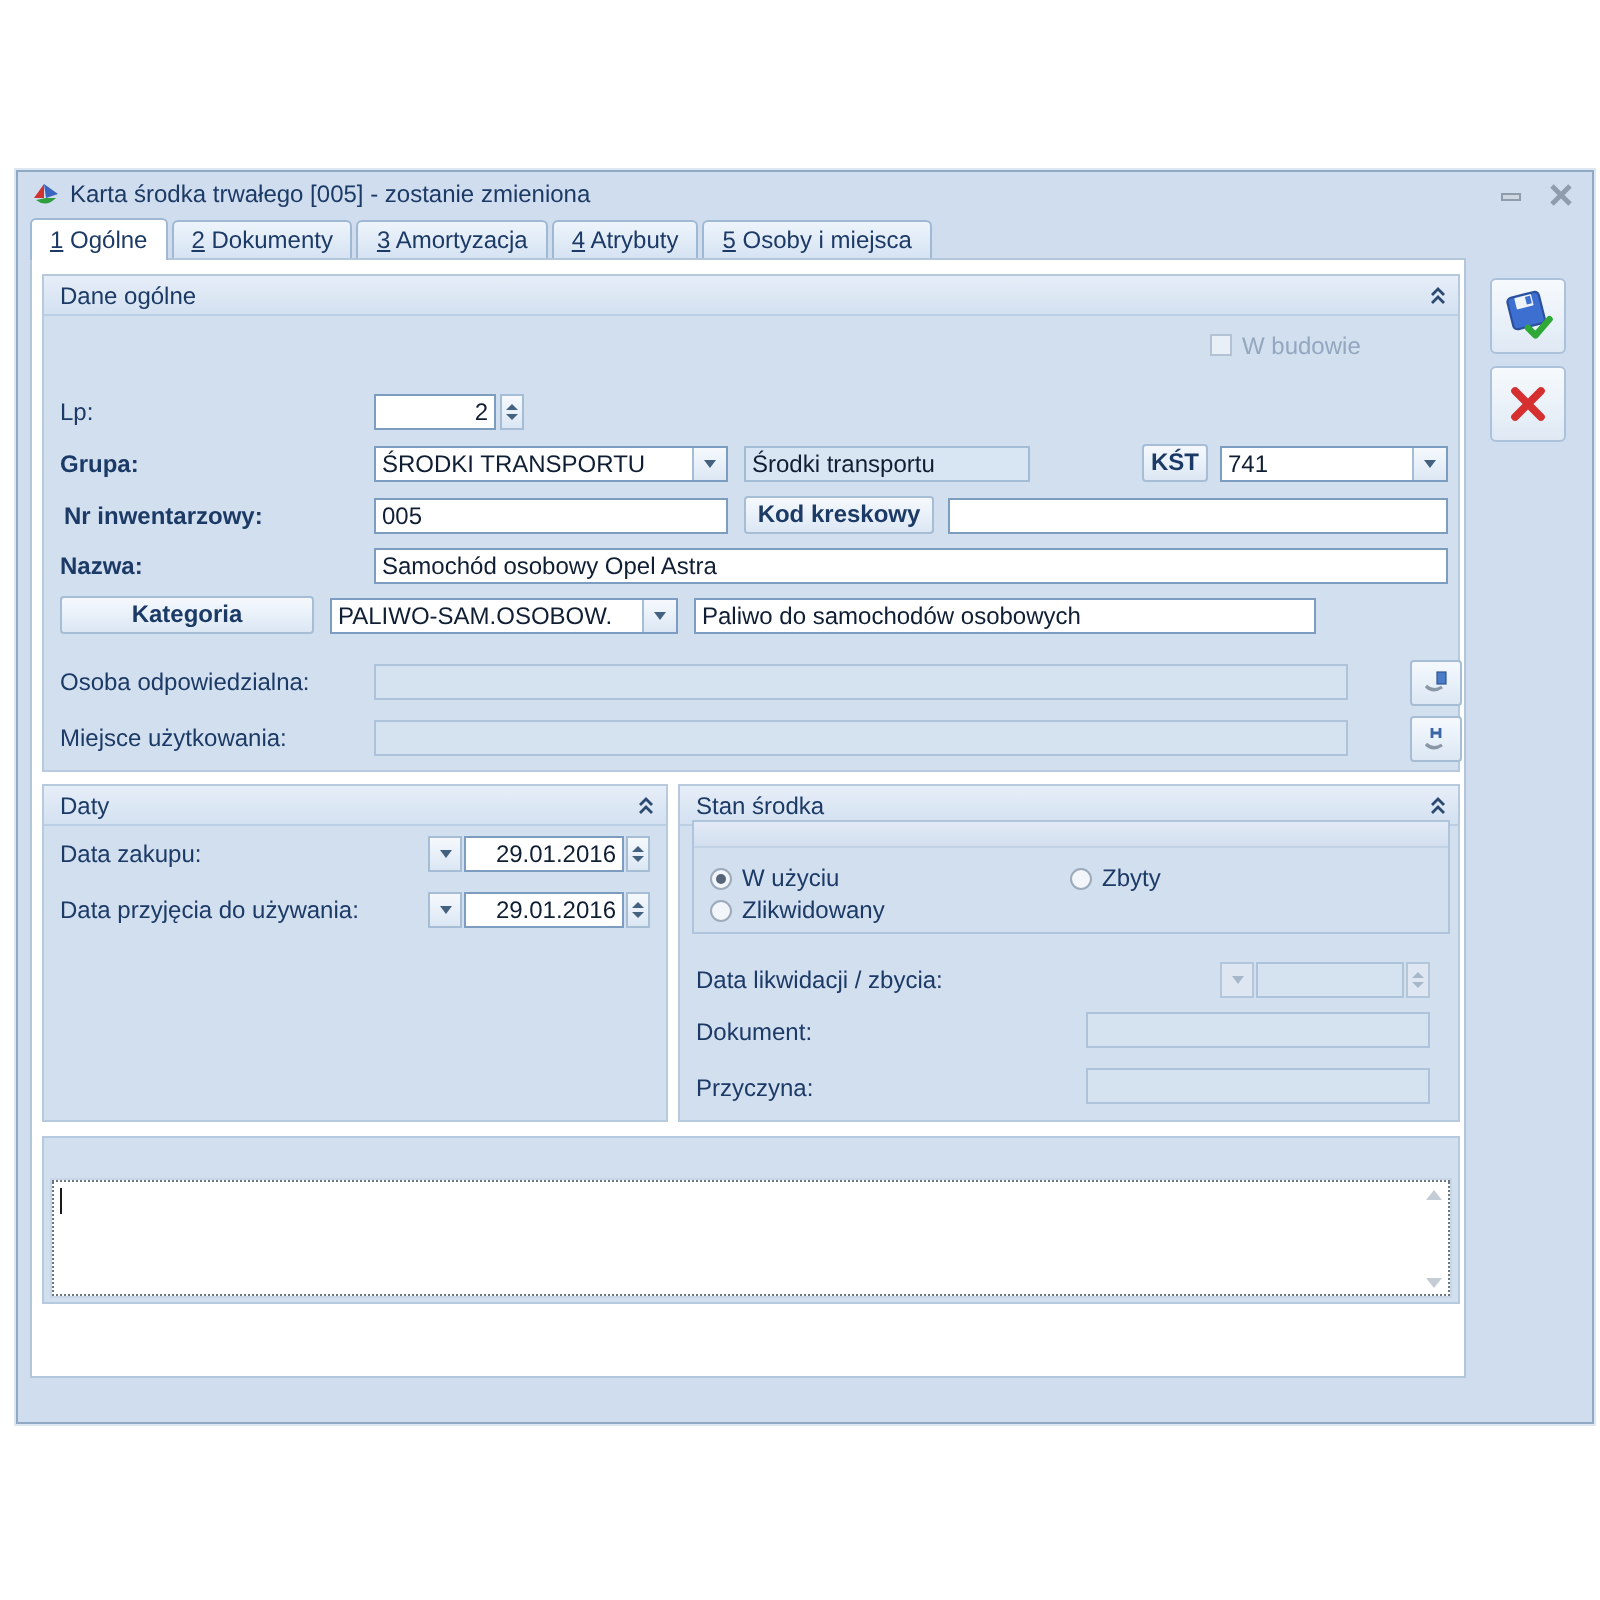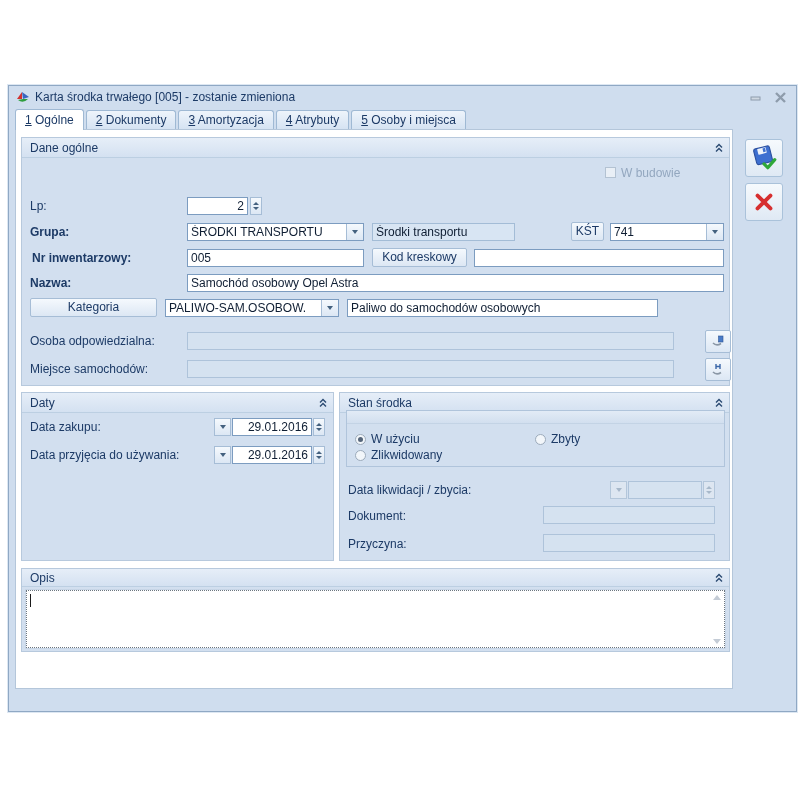--- a/index.html
+++ b/index.html
@@ -41,21 +41,21 @@
   .lbl.b { font-weight:bold; }
   .lbl.dim { color:#93a7bf; }
 
   .field { position:absolute; height:18px; border:1px solid #7c9cc0; background:#fff; color:#0f1e33;
            font-size:12px; font-family:"Liberation Sans",sans-serif; padding:0 3px; }
   .field.r { text-align:right; }
   .field.ro { background:#d8e5f3; border-color:#a3bcd6; }
   .field.dis { background:#d5e2f0; border-color:#aec3da; }
 
   .btn { position:absolute; height:19px; background:linear-gradient(#f5f9fd,#dce7f4); border:1px solid #a6bdd6;
-         border-radius:2px; font-size:12px; color:#1c3a66; text-align:center; line-height:17px; }
+         border-radius:2px; font-size:12px; color:#1c3a66; text-align:center; line-height:17px;font-weight:bold; }
 
   
   .combo { position:absolute; height:18px; display:flex; border:1px solid #7c9cc0; background:#fff; }
   .combo input { flex:1; border:none; outline:none; font-size:12px; color:#0f1e33; padding:0 3px; min-width:0;
                  font-family:"Liberation Sans",sans-serif; background:transparent; }
   .dd { width:17px; background:linear-gradient(#f5f9fd,#dce7f4); border-left:1px solid #a6bdd6;
         display:flex; align-items:center; justify-content:center; }
   .arr-d { width:0; height:0; border-left:3px solid transparent; border-right:3px solid transparent; border-top:4px solid #44617f; }
 
   
@@ -189,21 +189,21 @@
 
     <span class="lbl" style="left:8px; top:194px;">Osoba odpowiedzialna:</span>
     <input class="field dis" style="left: 165px; top: 194px; width: 487px;" disabled="" value="">
     <span class="sbtn" style="left:683px; top:192px;">
       <svg width="14" height="13" viewBox="0 0 14 13">
         <rect x="7.5" y="1" width="4.5" height="6" fill="#4a7cc8" stroke="#2f5694" stroke-width="0.6"></rect>
         <path d="M2 8 q3.5 3.5 8 0.5" stroke="#8a97a6" stroke-width="1.6" fill="none"></path>
       </svg>
     </span>
 
-    <span class="lbl" style="left:8px; top:222px;">Miejsce samochodów:</span>
+    <span class="lbl" style="left:8px; top:222px;">Miejsce użytkowania:</span>
     <input class="field dis" style="left: 165px; top: 222px; width: 487px;" disabled="" value="">
     <span class="sbtn" style="left:683px; top:220px;">
       <svg width="14" height="13" viewBox="0 0 14 13">
         <path d="M5 1 v5 M9 1 v5 M5 3.5 h4" stroke="#3a66a8" stroke-width="1.4" fill="none"></path>
         <path d="M2 9 q3.5 3.5 8 0.5" stroke="#8a97a6" stroke-width="1.6" fill="none"></path>
       </svg>
     </span>
   </div>
 
   <div class="gb" style="left:12px; top:306px; width:313px; height:169px; z-index:4;">
@@ -274,28 +274,20 @@
         </span>
 
     <span class="lbl" style="left:8px; top:114px;">Dokument:</span>
     <input class="field dis" style="left: 203px; top: 113px; width: 172px;" disabled="" value="">
 
     <span class="lbl" style="left:8px; top:142px;">Przyczyna:</span>
     <input class="field dis" style="left: 203px; top: 141px; width: 172px;" disabled="" value="">
   </div>
 
   <div class="gb" style="left:12px; top:482px; width:709px; height:84px; z-index:4;">
-    <div class="gb-head" style="height:18px;">
-      <span class="gb-title" style="top:2px;">Opis</span>
-      <span class="chevbtn" style="top:2px;">
-        <svg width="10" height="10" viewBox="0 0 10 10">
-          <path d="M2 4.5 L5 1.5 L8 4.5 M2 8.5 L5 5.5 L8 8.5" stroke="#2b4a72" stroke-width="1.4" fill="none"></path>
-        </svg>
-      </span>
-    </div>
     <textarea id="opis-ta" style=""></textarea>
     <span class="caret"></span>
     <span class="scr-u"></span>
     <span class="scr-d"></span>
   </div>
 
   <div class="action" id="act-save">
     <svg width="28" height="28" viewBox="0 0 26 26">
       <g transform="rotate(-14 12 10)">
         <rect x="4.5" y="3" width="15" height="15" rx="2" fill="#3d6fd0" stroke="#2a4f9e"></rect>

